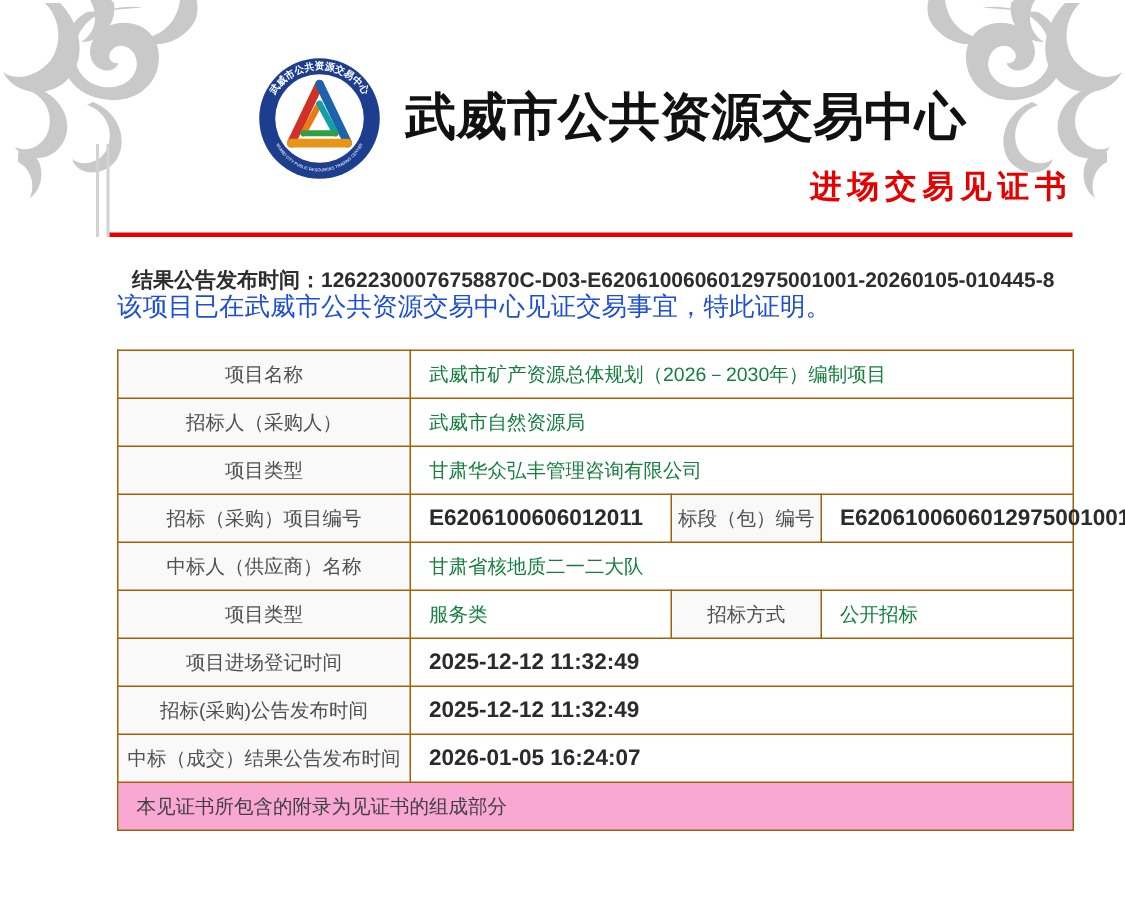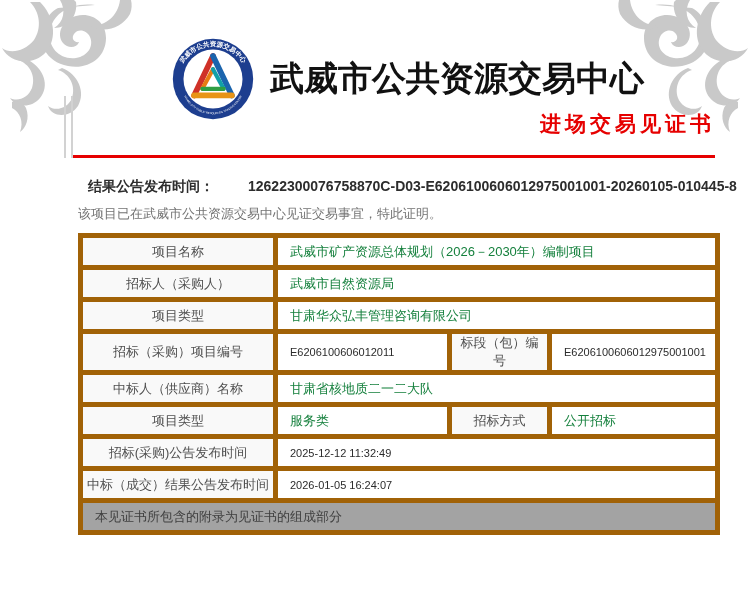--- a/index.html
+++ b/index.html
@@ -24,33 +24,33 @@
   .doc-title { position:absolute; left:78px; top:110px; width:637px; text-align:right;
                font-family:"Liberation Serif","DejaVu Serif",serif;
                font-size:21px; font-weight:700; letter-spacing:4px; color:#e60000;
                white-space:nowrap; }
 
   .red-line { position:absolute; left:73px; top:155px; width:642px; height:3px;
               background:#e60000; }
 
   .cert-line { position:absolute; left:88px; top:178px; font-size:14px; font-weight:700;
                color:#2d2d2d; white-space:nowrap; }
-  .cert-line .num { font-size:14px; letter-spacing:0px;margin-left:34px; }
+  .cert-line .num { font-size:14px; letter-spacing:0px; }
 
-  .statement { position:absolute; left:78px; top:205px; font-size:13px; color:#737373; }
+  .statement { position:absolute; left:78px; top:193px; font-size:17px; color:#1d4ed8; }
 
   
   table.info { position:absolute; left:78px; top:233px; width:637px;
                border-collapse:collapse; table-layout:fixed; }
-  table.info td { border:5px solid #a16207; height:32px; font-size:13px;
+  table.info td { border:1px solid #a16207; height:32px; font-size:13px;
                   vertical-align:middle; }
   td.lbl { background:#f9f9f9; text-align:center; color:#4f4f4f; padding:0 4px; }
   td.val { background:#fff; color:#15803d; text-align:left; padding:0 6px 0 12px; }
-  td.val.num { font-weight:400; color:#2b2b2b; font-size:11px; }
-  td.note { background:#a3a3a3; color:#404040; text-align:left; padding:0 12px; height:36px; }
+  td.val.num { font-weight:700; color:#2b2b2b; font-size:15px; }
+  td.note { background:#f9a8d4; color:#404040; text-align:left; padding:0 12px; height:36px; }
 </style>
 </head>
 <body>
 
 <div class="page">
 
   <svg class="ornament left" width="150" height="145" viewBox="0 0 150 145">
     <g fill="#c9c9c9">
       <path d="M95,5 C70,2 52,14 50,32 C48,48 60,60 76,58 C88,56 94,46 90,37 C87,30 78,28 74,34 C71,38 74,43 79,42 C77,48 68,49 63,43 C56,34 62,20 76,16 C92,12 106,22 106,38 C106,58 88,70 68,66 C46,62 36,42 44,24 C47,17 52,11 58,8 Z"></path>
       <path d="M120,0 C118,16 106,26 90,26 C104,34 122,28 130,14 C132,9 132,4 131,0 Z"></path>
@@ -140,20 +140,24 @@
         <td class="lbl">中标人（供应商）名称</td>
         <td class="val" colspan="3">甘肃省核地质二一二大队</td>
       </tr>
       <tr>
         <td class="lbl">项目类型</td>
         <td class="val">服务类</td>
         <td class="lbl">招标方式</td>
         <td class="val">公开招标</td>
       </tr>
       <tr>
+        <td class="lbl">项目进场登记时间</td>
+        <td class="val num" colspan="3">2025-12-12 11:32:49</td>
+      </tr>
+      <tr>
         <td class="lbl">招标(采购)公告发布时间</td>
         <td class="val num" colspan="3">2025-12-12 11:32:49</td>
       </tr>
       <tr>
         <td class="lbl">中标（成交）结果公告发布时间</td>
         <td class="val num" colspan="3">2026-01-05 16:24:07</td>
       </tr>
       <tr>
         <td class="note" colspan="4">本见证书所包含的附录为见证书的组成部分</td>
       </tr>

